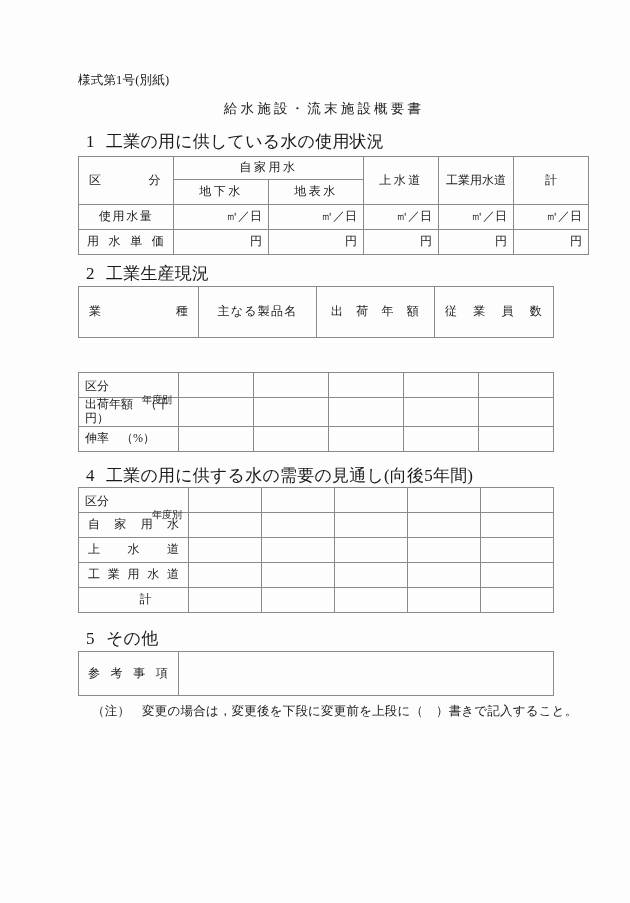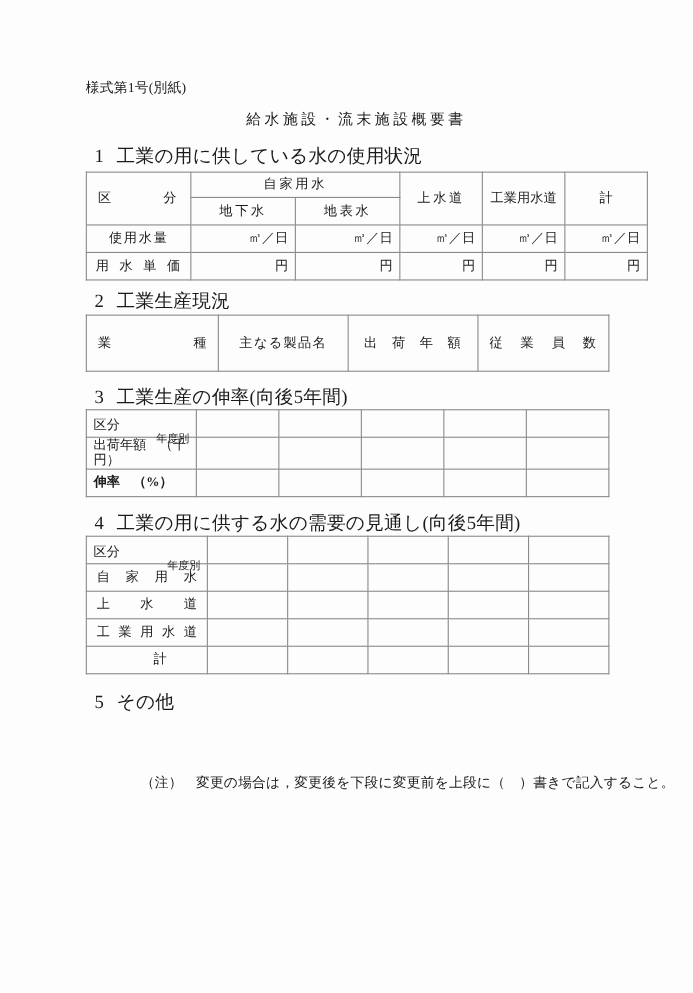--- a/index.html
+++ b/index.html
@@ -105,21 +105,20 @@
     font-size: 12px;
   }
 
   
   .note {
     position: absolute;
     left: 92px;
     font-size: 12.5px;
     letter-spacing: 0.2px;
     white-space: nowrap;
-    margin-left: 36px;
   }
   .note .lbl { margin-right: 12px; }
 </style>
 </head>
 <body>
 
 <div class="page">
 
   <div class="form-no">様式第1号(別紙)</div>
   <div class="doc-title">給水施設・流末施設概要書</div>
@@ -178,21 +177,20 @@
     <tbody>
       <tr>
         <td class="j" style="padding:4px 10px;">業種</td>
         <td class="c sp2">主なる製品名</td>
         <td class="j sp2" style="padding:18px 14px;">出荷年額</td>
         <td class="j sp2" style="padding:12px 10px;">従業員数</td>
       </tr>
     </tbody>
   </table>
 
-  <div class="sec-head" style="top:349px;"><span class="num">3</span><span>工業生産の伸率(向後5年間)</span></div>
 
   <table class="tbl" style="top:372px;">
     <colgroup>
       <col style="width:100px">
         <col style="width:75px">
         <col style="width:75px">
       <col style="width:75px">
         <col style="width:75px">
         <col style="width:75px">
     </colgroup>
@@ -210,21 +208,21 @@
       </tr>
       <tr>
         <td class="l" style="padding:0 6px;margin-top:12px;">出荷年額　（千円）</td>
         <td></td>
         <td></td>
         <td></td>
         <td></td>
         <td></td>
       </tr>
       <tr>
-        <td class="l" style="padding:4px 6px;font-weight:bold;">伸率　（%）</td>
+        <td class="l" style="padding:4px 6px;">伸率　（%）</td>
         <td></td>
         <td></td>
         <td></td>
         <td></td>
         <td></td>
       </tr>
     </tbody>
   </table>
 
   <div class="sec-head" style="top:464px;"><span class="num">4</span><span>工業の用に供する水の需要の見通し(向後5年間)</span></div>
@@ -280,18 +278,30 @@
         <td></td>
         <td></td>
         <td></td>
         <td></td>
       </tr>
     </tbody>
   </table>
 
   <div class="sec-head" style="top:627px;"><span class="num">5</span><span>その他</span></div>
 
+  <table class="tbl" style="top:651px;">
+    <colgroup>
+      <col style="width:100px">
+        <col style="width:375px">
+    </colgroup>
+    <tbody>
+      <tr>
+        <td class="j sp2" style="height:44px;padding:0 9px;">参考事項</td>
+        <td class="l" style="height:44px;"></td>
+      </tr>
+    </tbody>
+  </table>
 
   <div class="note" style="top:703px;">
     <span class="lbl">（注）</span><span>変更の場合は，変更後を下段に変更前を上段に（　）書きで記入すること。</span>
   </div>
 
 </div>
 
 </body></html>

